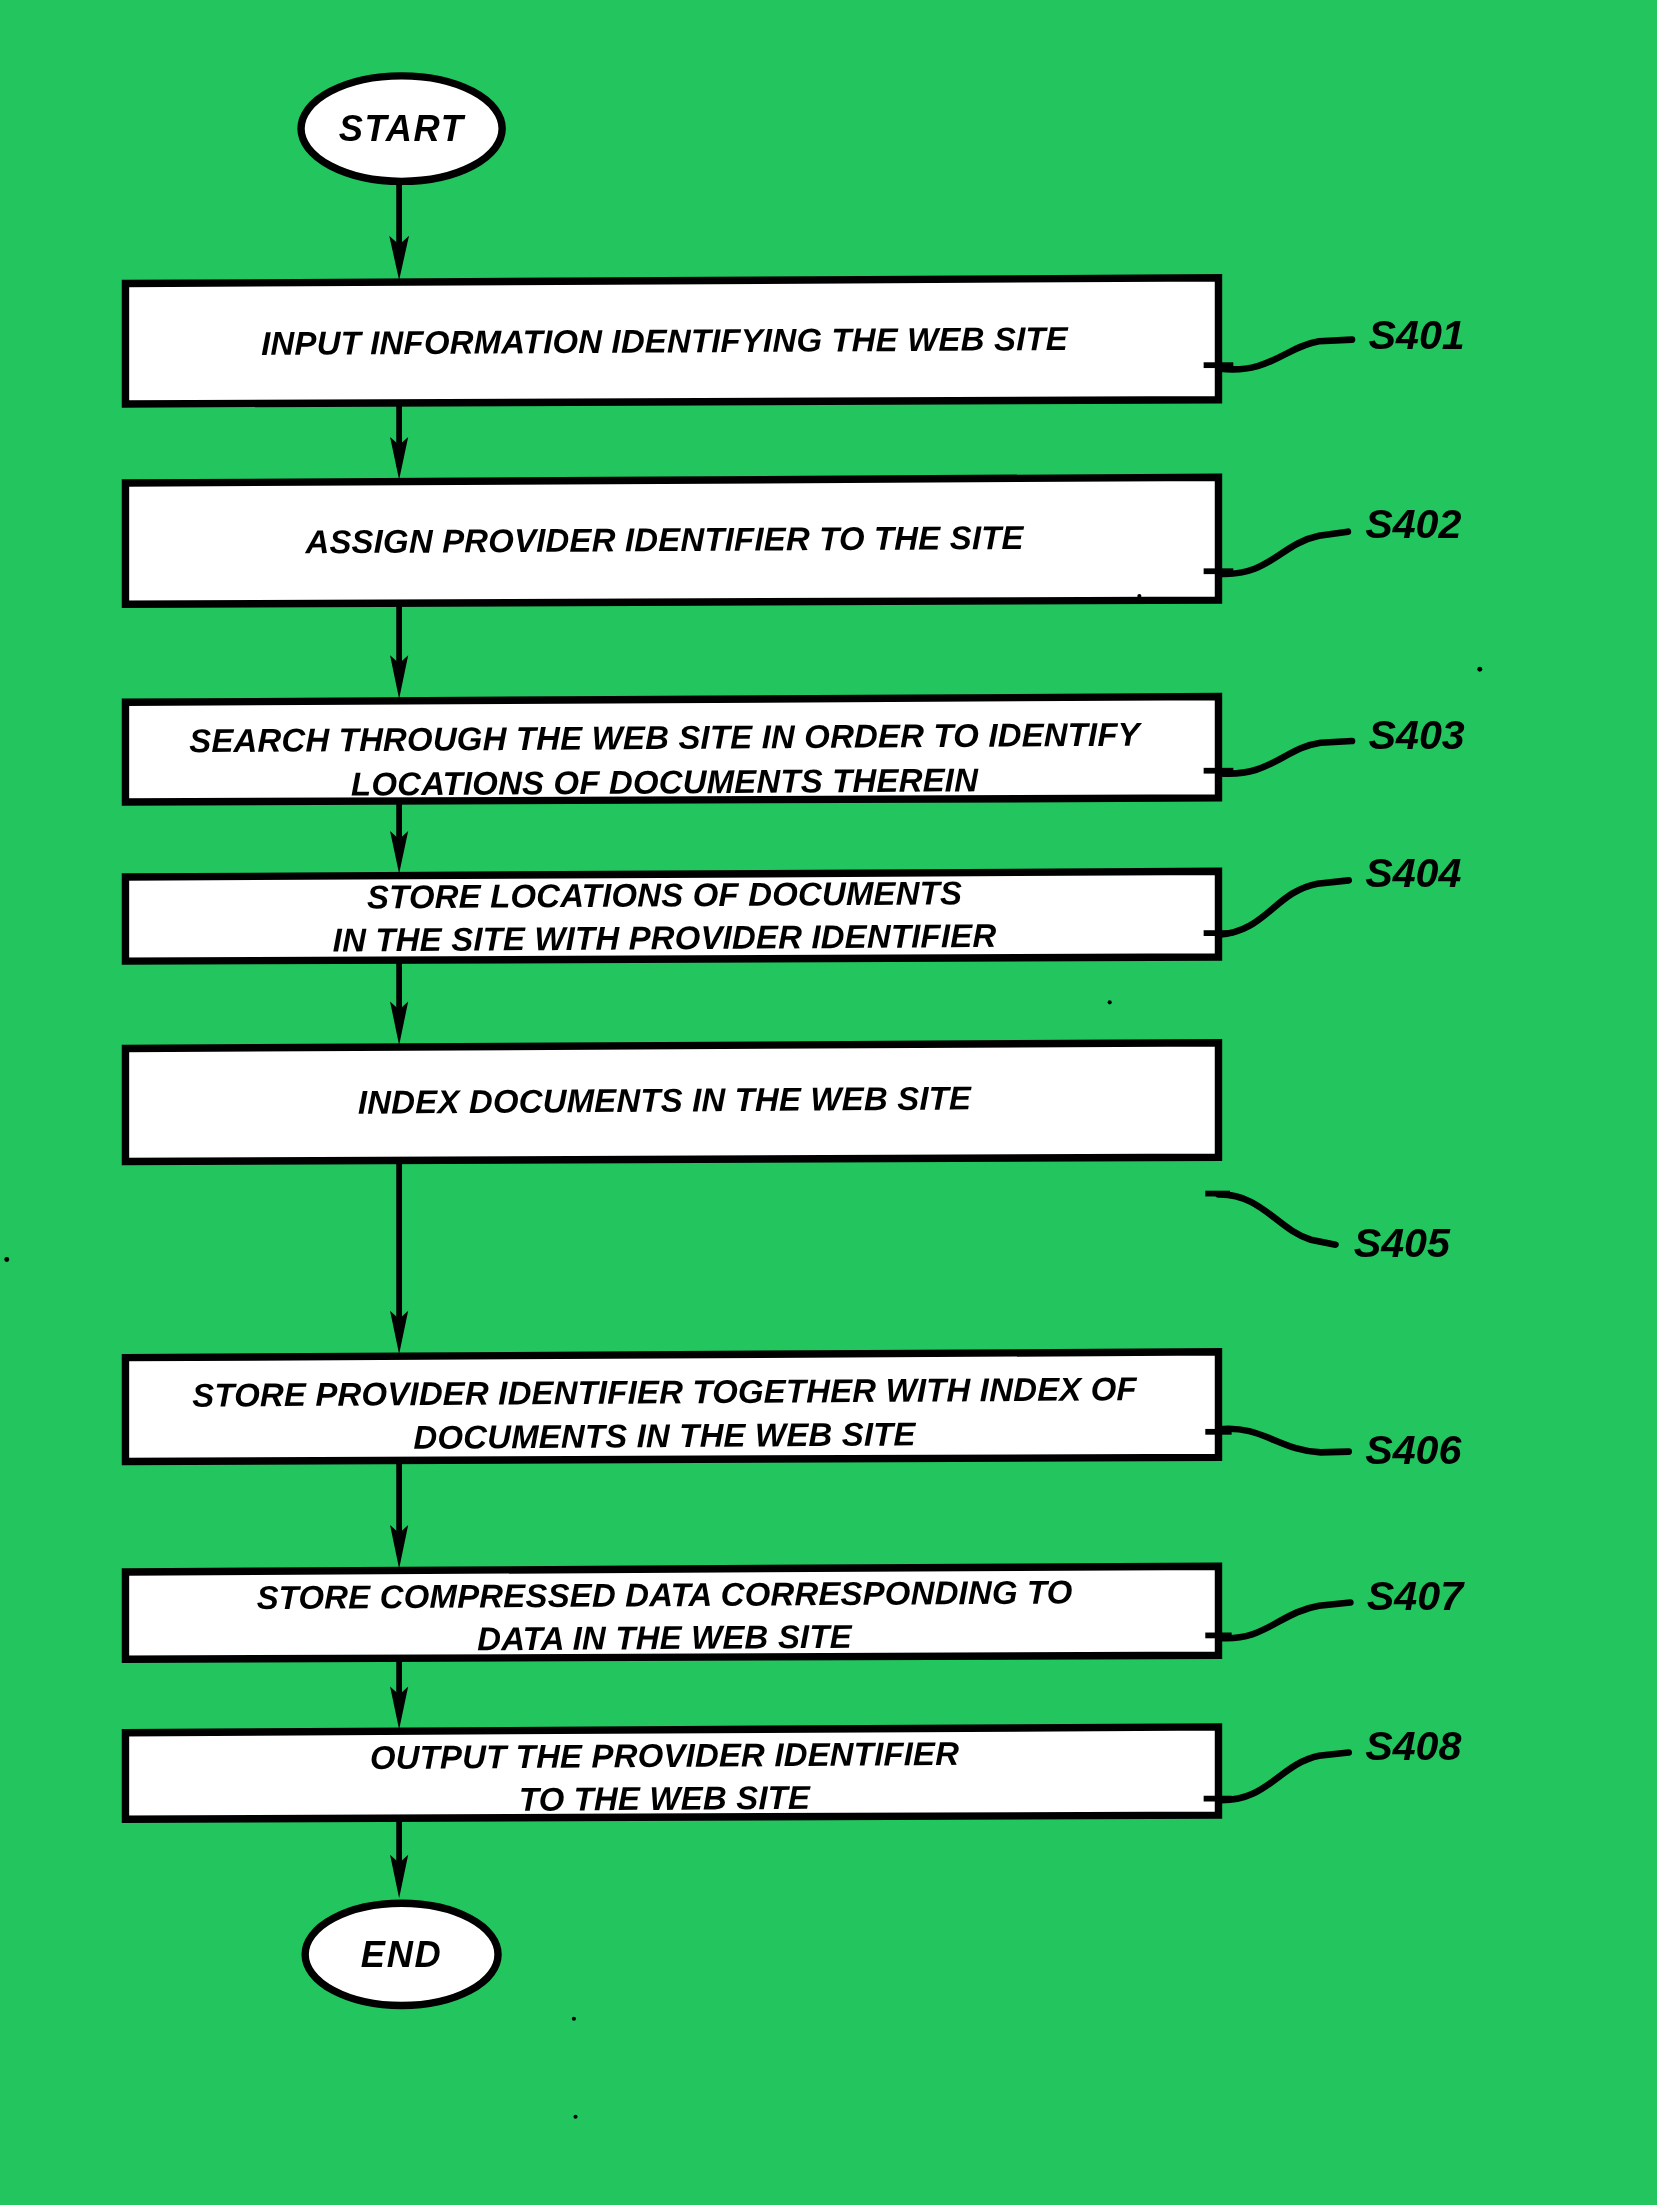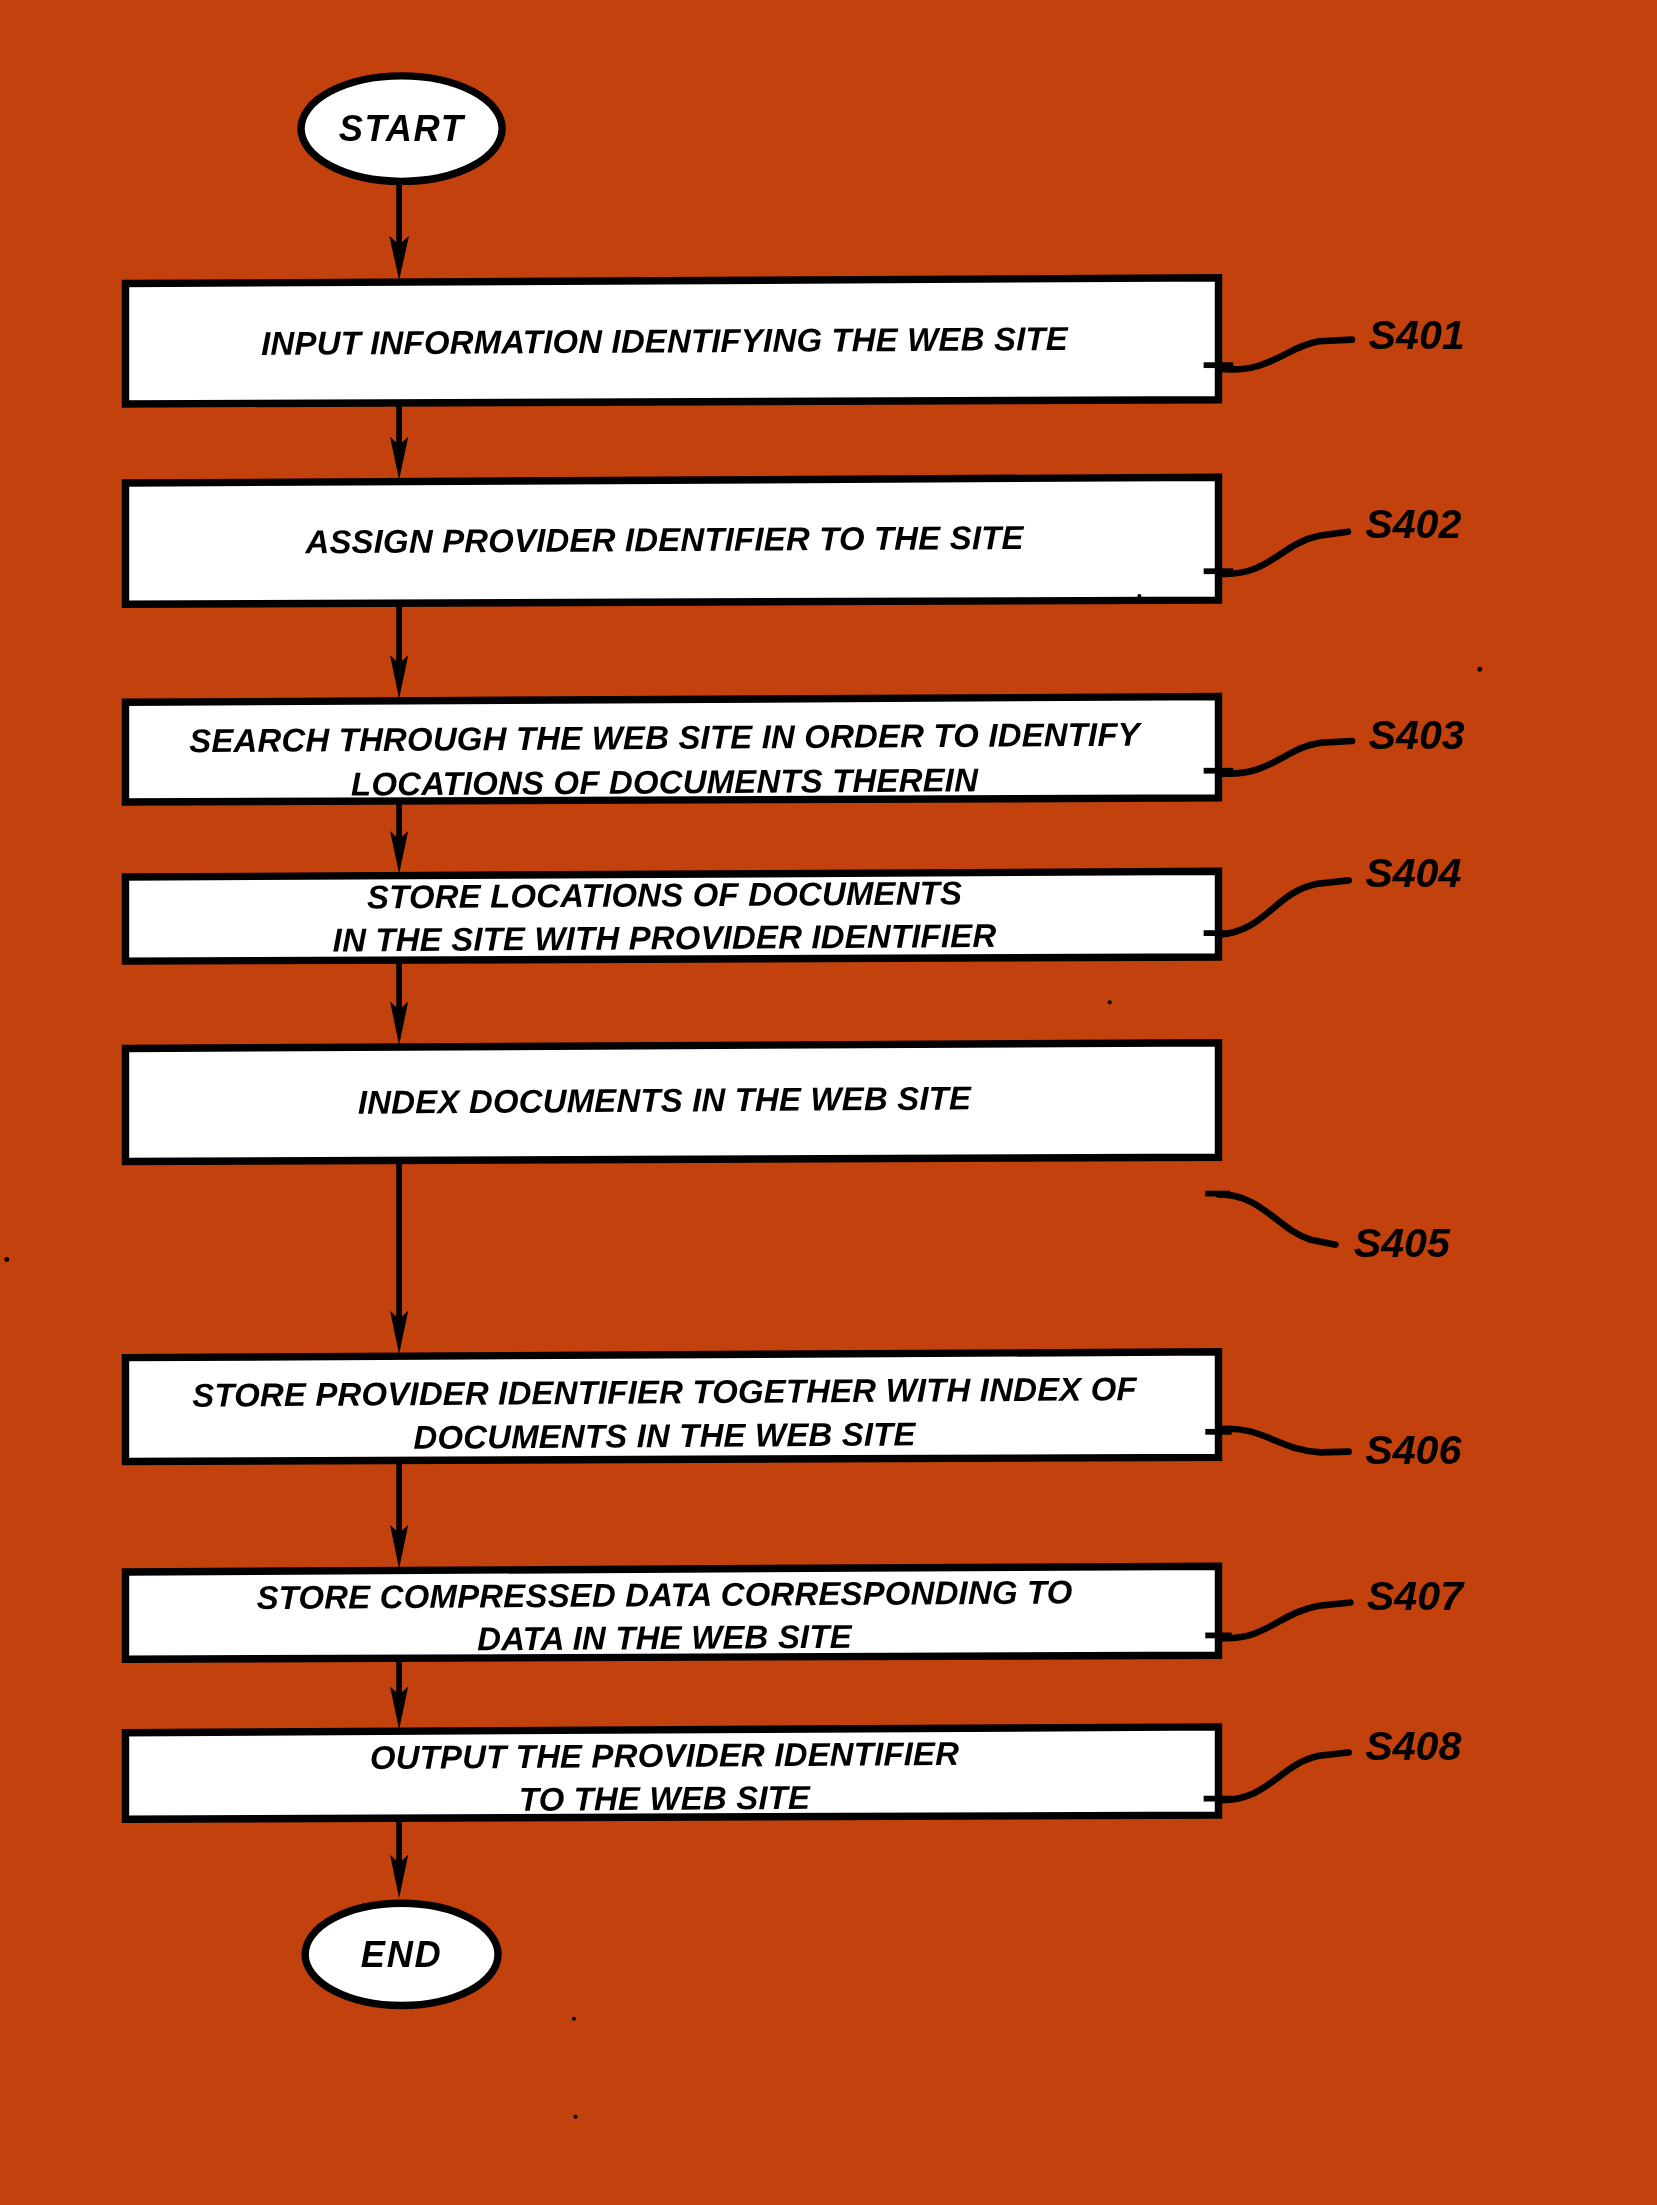--- a/index.html
+++ b/index.html
@@ -8,21 +8,21 @@
     padding: 0;
     background: #ffffff;
   }
   body {
     font-family: "Liberation Sans", "DejaVu Sans", sans-serif;
   }
   #page {
     position: relative;
     width: 1658px;
     height: 2205px;
-    background: #c2410c;
+    background: #22c55e;
     overflow: hidden;
   }
   #figure-svg {
     position: absolute;
     top: 0;
     left: 0;
     width: 1658px;
     height: 2205px;
   }
   .node-shape {

